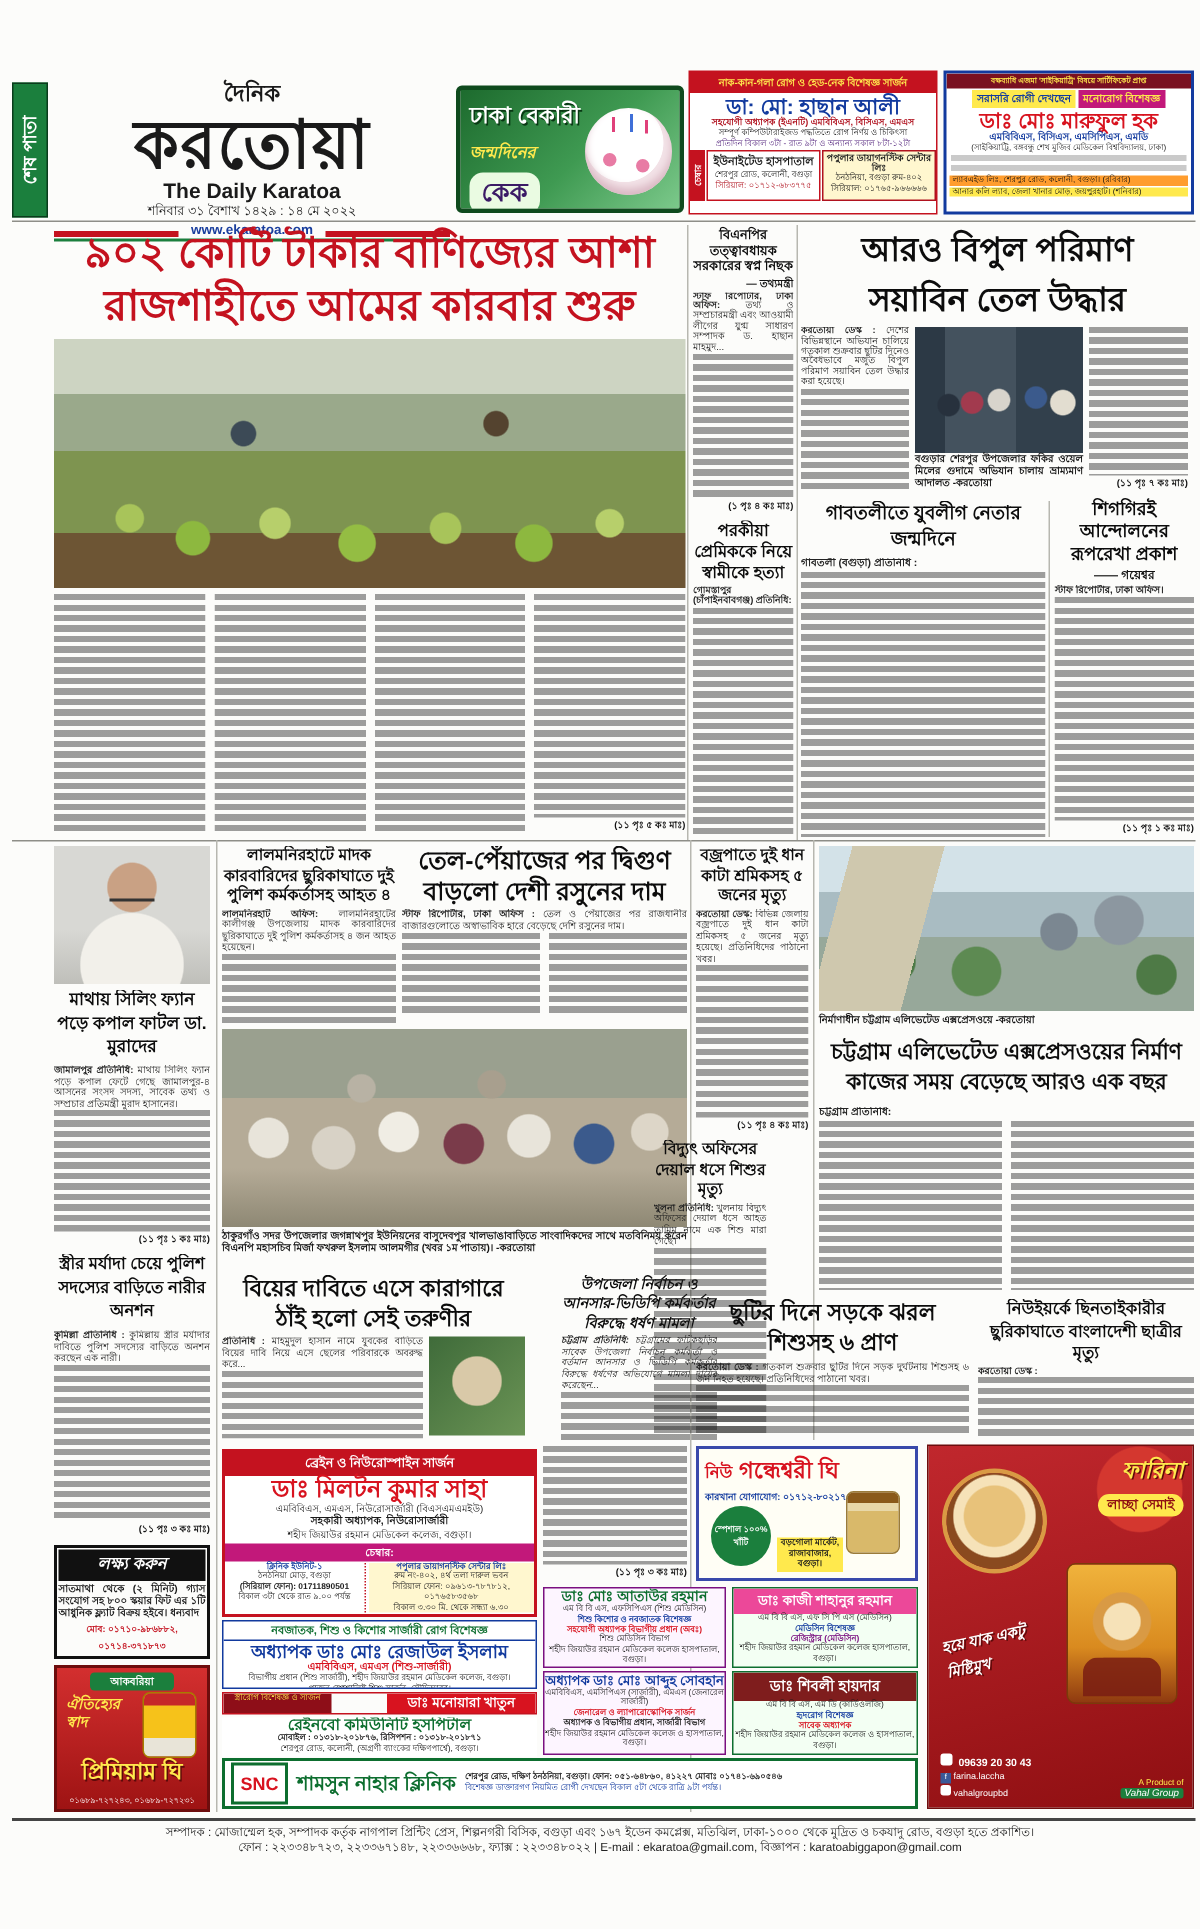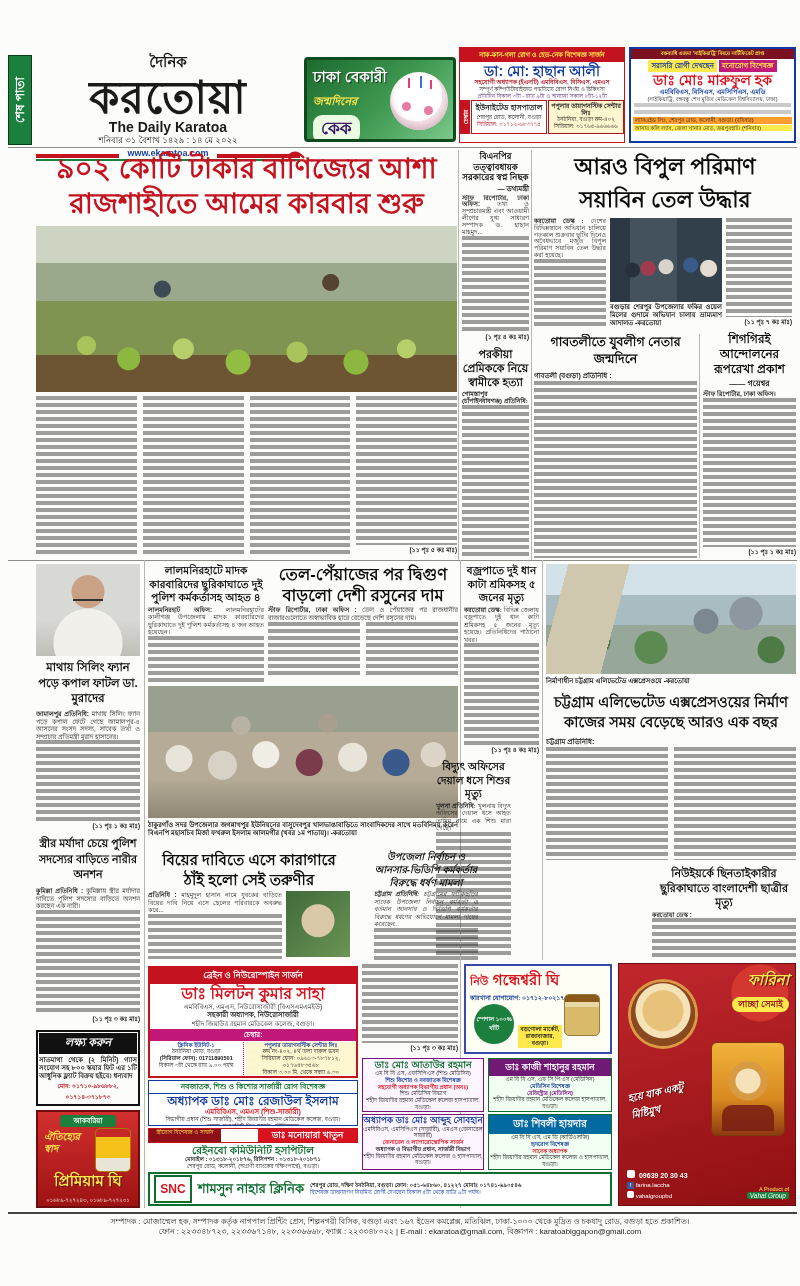--- a/index.html
+++ b/index.html
@@ -343,20 +343,30 @@
     <div class="cols" style="margin-top:1px;">
         <div class="fillcol">
           <div class="fill"></div>
         </div>
         <div class="fillcol">
           <div class="fill"></div>
         </div>
       </div>
   </div>
 
+  <div class="abs" style="left:464px;top:866px;width:182px;height:92px;">
+    <div class="hd" style="font-size:15px;line-height:20px;height:40px;">
+      <div>ছুটির দিনে সড়কে ঝরল</div>
+      <div>শিশুসহ ৬ প্রাণ</div>
+    </div>
+    <div class="fillcol" style="height:48px;margin-top:2px;">
+      <div class="bt" style="font-size:6.4px;"><span class="dl">করতোয়া ডেস্ক :</span> <span>গতকাল শুক্রবার ছুটির দিনে সড়ক দুর্ঘটনায় শিশুসহ ৬ জন নিহত হয়েছে। প্রতিনিধিদের পাঠানো খবর।</span></div>
+      <div class="fill"></div>
+    </div>
+  </div>
 
   <div class="abs fillcol" style="left:652px;top:866px;width:144px;height:92px;">
     <div class="hd" style="font-size:11px;line-height:14.5px;">নিউইয়র্কে ছিনতাইকারীর ছুরিকাঘাতে বাংলাদেশী ছাত্রীর মৃত্যু</div>
     <div class="bt" style="font-size:6.3px;margin-top:1px;"><span class="dl">করতোয়া ডেস্ক :</span></div>
     <div class="fill"></div>
   </div>
 
   <div class="abs adbox" style="left:148px;top:966px;width:210px;height:112px;border:2px solid #c4121f;background:#fff;">
     <div class="strip" style="background:#c4121f;font-size:8.5px;padding:1px 0;">ব্রেইন ও নিউরোস্পাইন সার্জন</div>
     <div class="ctr" style="color:#d8131f;font-weight:bold;font-size:16px;line-height:19px;">ডাঃ মিলটন কুমার সাহা</div>
@@ -422,28 +432,28 @@
   <div class="abs adbox" style="left:362px;top:1058px;width:122px;height:54px;border:1.5px solid #7a1080;background:#fdf5ff;">
     <div class="ctr" style="font-size:9.5px;font-weight:bold;color:#0d6e2f;line-height:11px;">ডাঃ মোঃ আতাউর রহমান</div>
     <div class="tiny ctr">এম বি বি এস, এফসিপিএস (শিশু মেডিসিন)</div>
     <div class="tiny ctr" style="color:#123a9e;font-weight:bold;">শিশু কিশোর ও নবজাতক বিশেষজ্ঞ</div>
     <div class="tiny ctr" style="color:#d8131f;font-weight:bold;">সহযোগী অধ্যাপক বিভাগীয় প্রধান (অবঃ)</div>
     <div class="tiny ctr">শিশু মেডিসিন বিভাগ</div>
     <div class="tiny ctr">শহীদ জিয়াউর রহমান মেডিকেল কলেজ হাসপাতাল, বগুড়া।</div>
   </div>
 
   <div class="abs adbox" style="left:488px;top:1058px;width:124px;height:54px;border:1.5px solid #0d6e2f;background:#f3fff3;">
-    <div class="strip" style="background:#701a75;font-size:9px;padding:1px 0;">ডাঃ কাজী শাহানুর রহমান</div>
+    <div class="strip" style="background:#ec4899;font-size:9px;padding:1px 0;">ডাঃ কাজী শাহানুর রহমান</div>
     <div class="tiny ctr">এম বি বি এস, এফ সি পি এস (মেডিসিন)</div>
     <div class="tiny ctr" style="color:#123a9e;font-weight:bold;">মেডিসিন বিশেষজ্ঞ</div>
     <div class="tiny ctr" style="color:#7a1080;font-weight:bold;">রেজিস্ট্রার (মেডিসিন)</div>
     <div class="tiny ctr">শহীদ জিয়াউর রহমান মেডিকেল কলেজ হাসপাতাল, বগুড়া।</div>
   </div>
   <div class="abs adbox" style="left:488px;top:1114px;width:124px;height:56px;border:1.5px solid #0d6e2f;background:#f3fff3;">
-    <div class="strip" style="background:#0369a1;font-size:10px;padding:1px 0;">ডাঃ শিবলী হায়দার</div>
+    <div class="strip" style="background:#7f1d1d;font-size:10px;padding:1px 0;">ডাঃ শিবলী হায়দার</div>
     <div class="tiny ctr">এম বি বি এস, এম ডি (কার্ডিওলজি)</div>
     <div class="tiny ctr" style="color:#123a9e;font-weight:bold;">হৃদরোগ বিশেষজ্ঞ</div>
     <div class="tiny ctr" style="color:#d8131f;font-weight:bold;">সাবেক অধ্যাপক</div>
     <div class="tiny ctr">শহীদ জিয়াউর রহমান মেডিকেল কলেজ ও হাসপাতাল, বগুড়া।</div>
   </div>
 
   <div class="abs adbox" style="left:148px;top:1172px;width:464px;height:34px;border:2px solid #0d6e2f;background:#fff;display:flex;align-items:center;gap:6px;padding:0 4px;">
     <div style="width:34px;height:24px;border:2px solid #0d6e2f;color:#d8131f;font-weight:bold;font-size:12px;display:flex;align-items:center;justify-content:center;">SNC</div>
     <div style="font-size:13px;font-weight:bold;color:#0d6e2f;white-space:nowrap;">শামসুন নাহার ক্লিনিক</div>
     <div style="flex:1;">

